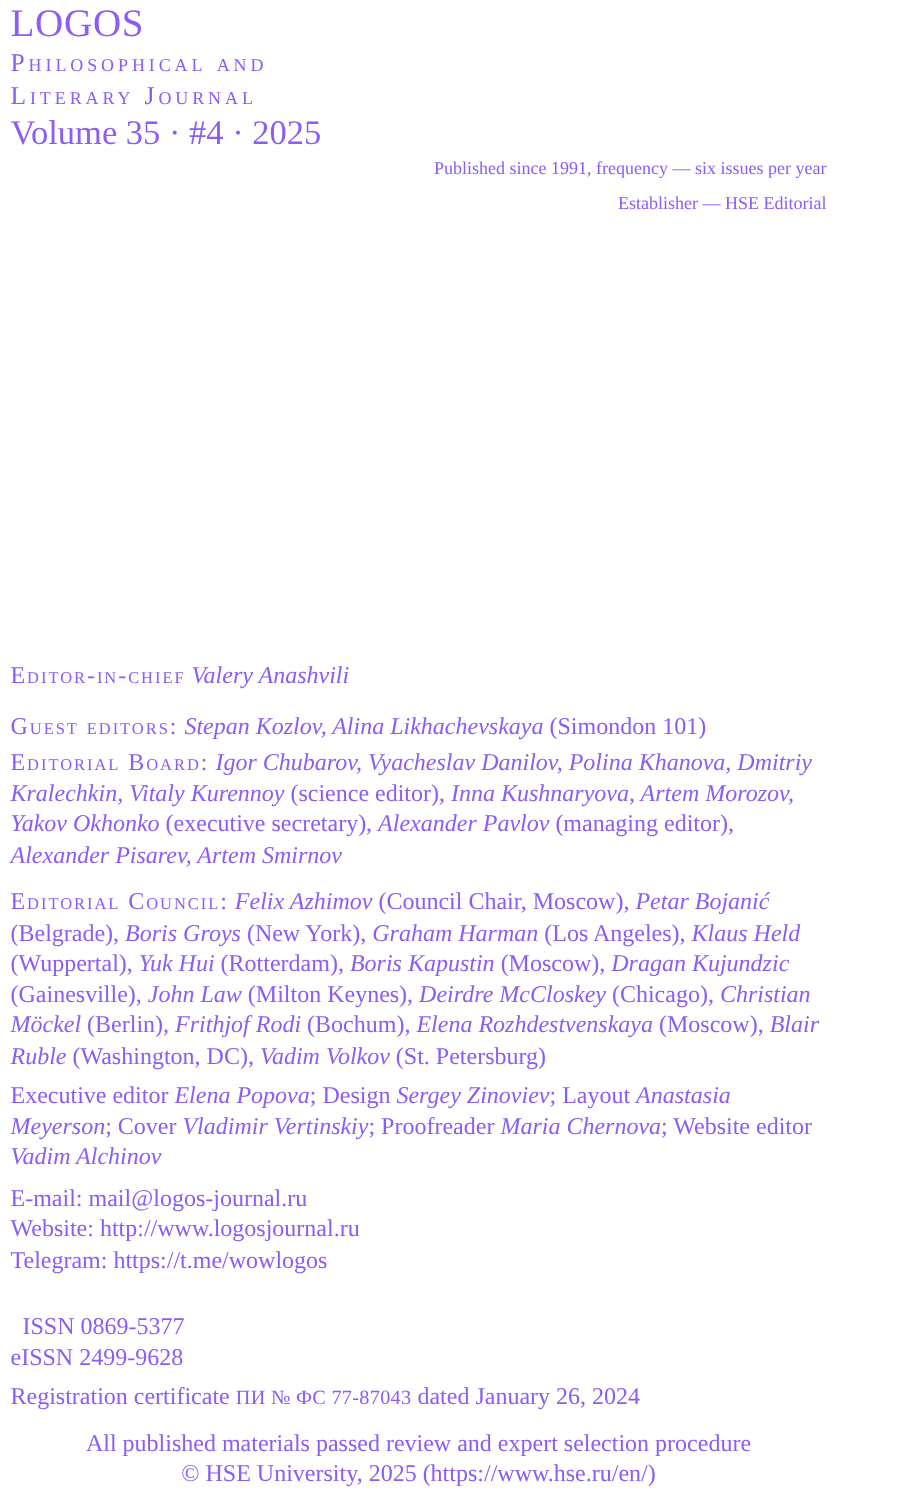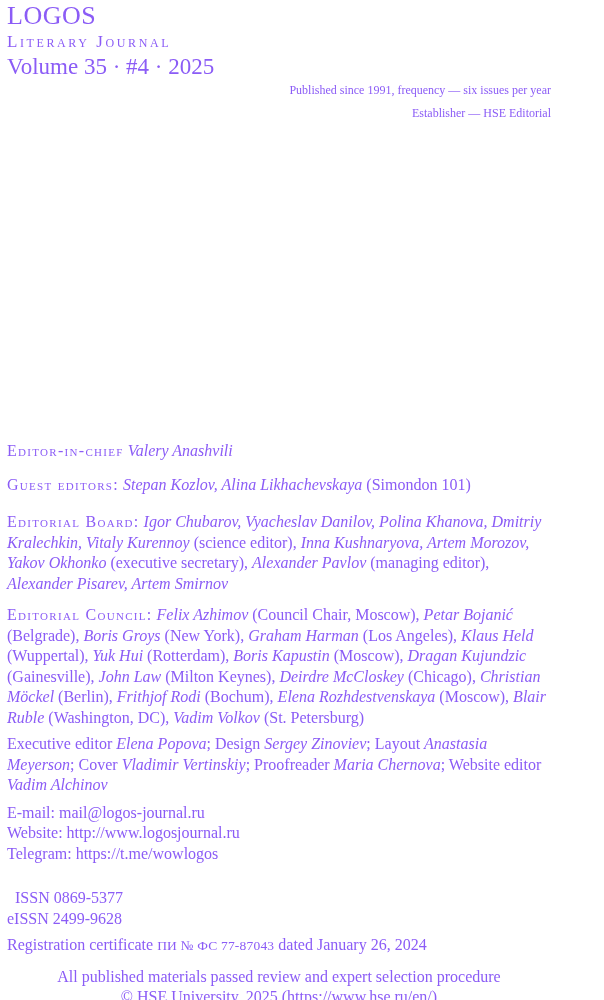--- a/index.html
+++ b/index.html
@@ -19,21 +19,21 @@
   .m-info    { font-size: 12px; line-height: 22.5px; text-align: right; }
 
   .colophon {
     position: absolute;
     top: 441px; left: 7px; right: 5px;
     font-size: 16px;
     line-height: 20.5px;
   }
   .colophon p { margin: 0; }
   #p-editor   { margin-bottom: 13px; }
-  #p-guest    { margin-bottom: 17px; }
+  #p-guest    { margin-bottom: 4px; }
   #p-board    { margin-bottom: 11px; }
   #p-council  { margin-bottom: 6px; }
   #p-credits  { margin-bottom: 7px; }
   #p-contacts { margin-bottom: 24px; }
   #p-issn     { margin-bottom: 6px; }
   #p-reg      { margin-bottom: 10px; }
   #p-review   { margin-bottom: 10px; text-align: center; }
 
   .seg-sc  { font-variant: small-caps; letter-spacing: 1.3px; }
   .seg-i   { font-style: italic; }
@@ -41,20 +41,21 @@
   .seg-reg { font-size: 13.5px; letter-spacing: 0.2px; }
   .issn-first { padding-left: 8px; }
 </style>
 </head>
 <body>
 
 <div class="page">
 
   <header class="masthead">
     <div class="m-title">LOGOS</div>
+    <div class="m-sub">Philosophical and</div>
     <div class="m-sub">Literary Journal</div>
     <div class="m-volume">Volume 35 · #4 · 2025</div>
     <div class="m-info">Published since 1991, frequency — six issues per year</div>
     <div class="m-info">Establisher — HSE Editorial</div>
   </header>
 
   <main class="colophon">
     <p id="p-editor"><span class="seg-sc">Editor-in-chief</span><span class="seg-r"> </span><span class="seg-i">Valery Anashvili</span></p>
     <p id="p-guest"><span class="seg-sc">Guest editors:</span><span class="seg-r"> </span><span class="seg-i">Stepan Kozlov, Alina Likhachevskaya</span><span class="seg-r"> (Simondon 101)</span></p>
     <p id="p-board"><span class="seg-sc">Editorial Board:</span><span class="seg-r"> </span><span class="seg-i">Igor Chubarov, Vyacheslav Danilov, Polina Khanova, Dmitriy Kralechkin, Vitaly Kurennoy</span><span class="seg-r"> (science editor), </span><span class="seg-i">Inna Kushnaryova, Artem Morozov, Yakov Okhonko</span><span class="seg-r"> (executive secretary), </span><span class="seg-i">Alexander Pavlov</span><span class="seg-r"> (managing editor), </span><span class="seg-i">Alexander Pisarev, Artem Smirnov</span></p>

